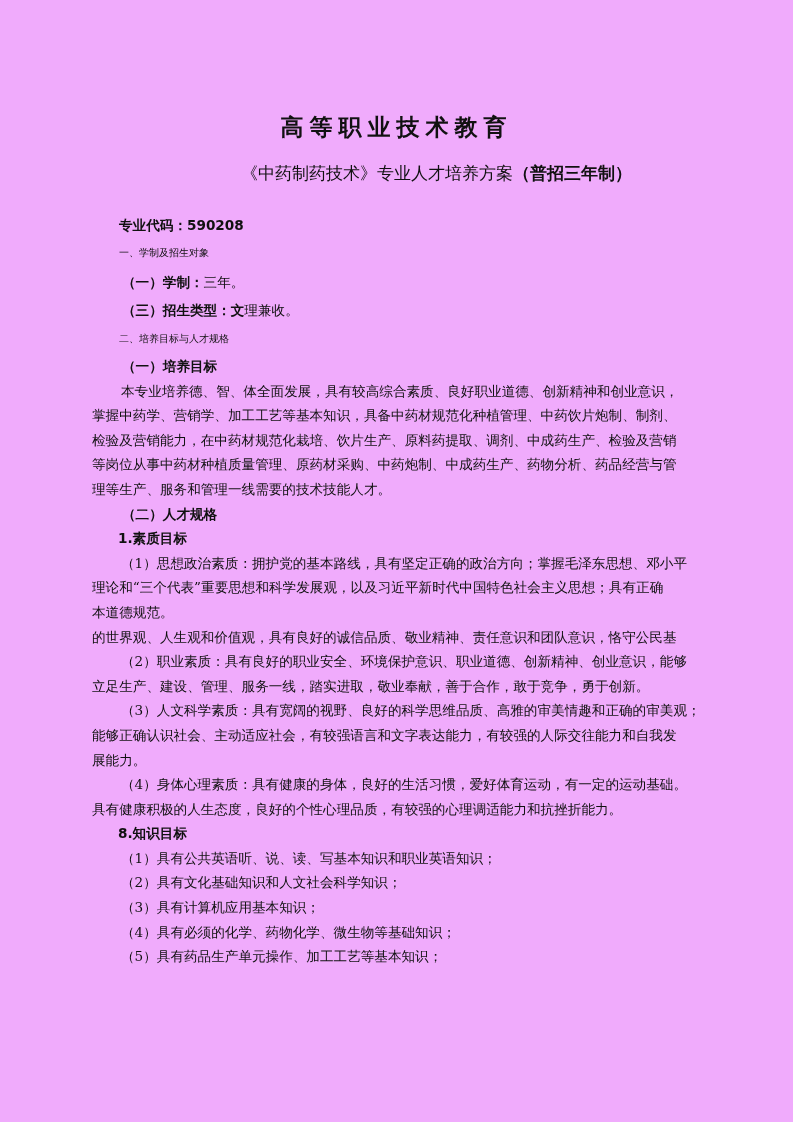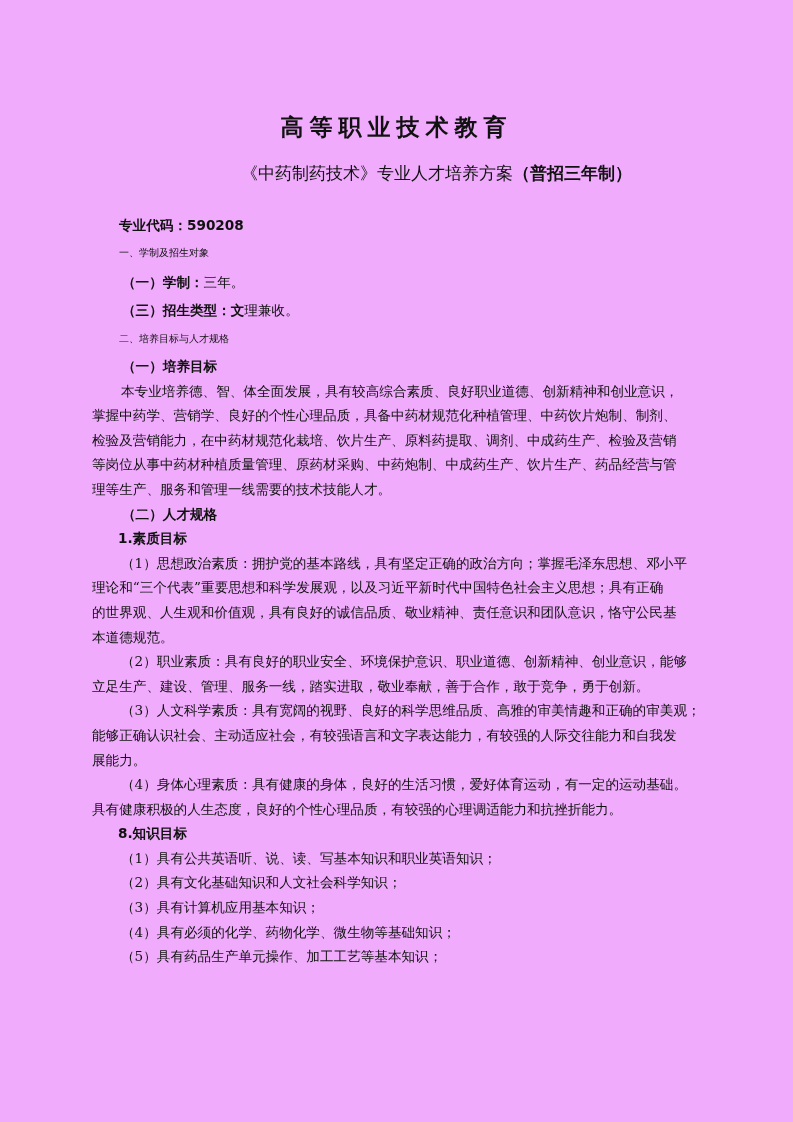--- a/index.html
+++ b/index.html
@@ -45,34 +45,34 @@
     </div>
     <div class="item line">
       <span class="b">（三）招生类型：</span><span class="b">文</span><span>理兼收。</span>
     </div>
 
     <div class="h1 line">二、培养目标与人才规格</div>
 
     <div class="sub b line">（一）培养目标</div>
     <div>
       <div class="line" style="padding-left:29px">本专业培养德、智、体全面发展，具有较高综合素质、良好职业道德、创新精神和创业意识，</div>
-      <div class="line">掌握中药学、营销学、良好的个性心理品质，具备中药材规范化种植管理、中药饮片炮制、制剂、</div>
+      <div class="line">掌握中药学、营销学、加工工艺等基本知识，具备中药材规范化种植管理、中药饮片炮制、制剂、</div>
       <div class="line">检验及营销能力，在中药材规范化栽培、饮片生产、原料药提取、调剂、中成药生产、检验及营销</div>
-      <div class="line">等岗位从事中药材种植质量管理、原药材采购、中药炮制、中成药生产、饮片生产、药品经营与管</div>
+      <div class="line">等岗位从事中药材种植质量管理、原药材采购、中药炮制、中成药生产、药物分析、药品经营与管</div>
       <div class="line">理等生产、服务和管理一线需要的技术技能人才。</div>
     </div>
 
     <div class="sub b line">（二）人才规格</div>
     <div class="num b line">1.素质目标</div>
 
     <div>
       <div class="line" style="padding-left:29px">（1）思想政治素质：拥护党的基本路线，具有坚定正确的政治方向；掌握毛泽东思想、邓小平</div>
       <div class="line">理论和“三个代表”重要思想和科学发展观，以及习近平新时代中国特色社会主义思想；具有正确</div>
+      <div class="line">本道德规范。</div>
       <div class="line">的世界观、人生观和价值观，具有良好的诚信品质、敬业精神、责任意识和团队意识，恪守公民基</div>
-      <div class="line">本道德规范。</div>
     </div>
     <div>
       <div class="line" style="padding-left:29px">（2）职业素质：具有良好的职业安全、环境保护意识、职业道德、创新精神、创业意识，能够</div>
       <div class="line">立足生产、建设、管理、服务一线，踏实进取，敬业奉献，善于合作，敢于竞争，勇于创新。</div>
     </div>
     <div>
       <div class="line" style="padding-left:29px">（3）人文科学素质：具有宽阔的视野、良好的科学思维品质、高雅的审美情趣和正确的审美观；</div>
       <div class="line">能够正确认识社会、主动适应社会，有较强语言和文字表达能力，有较强的人际交往能力和自我发</div>
       <div class="line">展能力。</div>
     </div>

